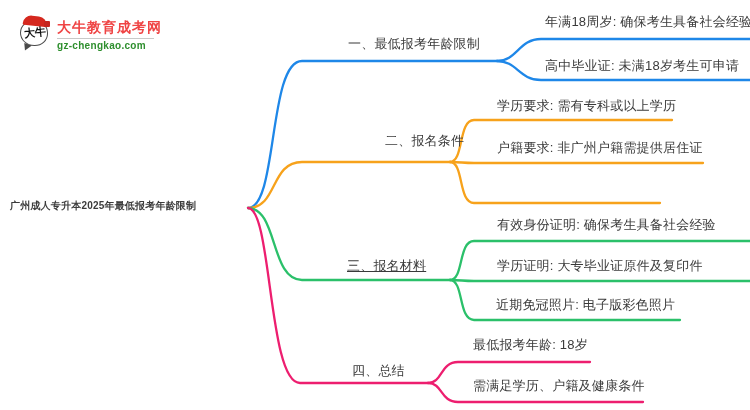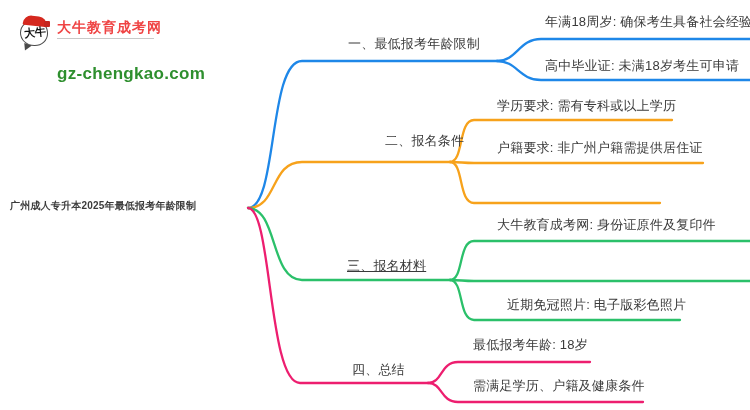--- a/index.html
+++ b/index.html
@@ -35,22 +35,22 @@
     font-size:11px;font-weight:700;color:#111;
     font-family:"Liberation Serif","DejaVu Serif",serif;transform:rotate(-6deg);
   }
   .seal{position:absolute;left:24px;top:5px;width:6px;height:6px;background:#c5261f;border-radius:1px;}
   .logo-title{
     position:absolute;left:37px;top:5px;font-size:14px;font-weight:700;
     color:#ef4444;letter-spacing:1px;white-space:nowrap;
   }
   .logo-divider{position:absolute;left:37px;top:24px;width:97px;height:1px;background:#c9c9c9;}
   .logo-domain{
-    position:absolute;left:37px;top:26px;font-size:17px;font-weight:700;
-    color:#2e8f2e;letter-spacing:0.3px;white-space:nowrap;margin-top:24px;
+    position:absolute;left:37px;top:26px;font-size:10px;font-weight:700;
+    color:#2e8f2e;letter-spacing:0.3px;white-space:nowrap;
   }
 </style>
 </head>
 <body>
 
 <div id="canvas">
 
   <svg id="wires" viewBox="0 0 750 410">
     <g>
       <path d="M248,208 C278,208 268,61 302,61 L497,61" stroke="#1e87e8"></path>
@@ -93,20 +93,21 @@
 
   <div class="node" style="left:348px;top:35px;">一、最低报考年龄限制</div>
   <div class="node" style="left:545px;top:13px;">年满18周岁: 确保考生具备社会经验</div>
   <div class="node" style="left:545px;top:57px;">高中毕业证: 未满18岁考生可申请</div>
 
   <div class="node" style="left:347px;top:132px;margin-left:38px;">二、报名条件</div>
   <div class="node" style="left:497px;top:97px;">学历要求: 需有专科或以上学历</div>
   <div class="node" style="left:497px;top:139px;">户籍要求: 非广州户籍需提供居住证</div>
 
   <div class="node" style="left:347px;top:257px;text-decoration:underline;">三、报名材料</div>
-  <div class="node" style="left:497px;top:216px;">大牛教育成考网: 身份证原件及复印件</div>
-  <div class="node" style="left:507px;top:296px;">近期免冠照片: 电子版彩色照片</div>
+  <div class="node" style="left:497px;top:216px;">有效身份证明: 确保考生具备社会经验</div>
+  <div class="node" style="left:497px;top:257px;">学历证明: 大专毕业证原件及复印件</div>
+  <div class="node" style="left:496px;top:296px;">近期免冠照片: 电子版彩色照片</div>
 
-  <div class="node" style="left:352px;top:362px;font-family:Liberation Mono, monospace;">四、总结</div>
+  <div class="node" style="left:352px;top:362px;">四、总结</div>
   <div class="node" style="left:473px;top:336px;">最低报考年龄: 18岁</div>
   <div class="node" style="left:473px;top:377px;">需满足学历、户籍及健康条件</div>
 
 </div>
 
 </body></html>

